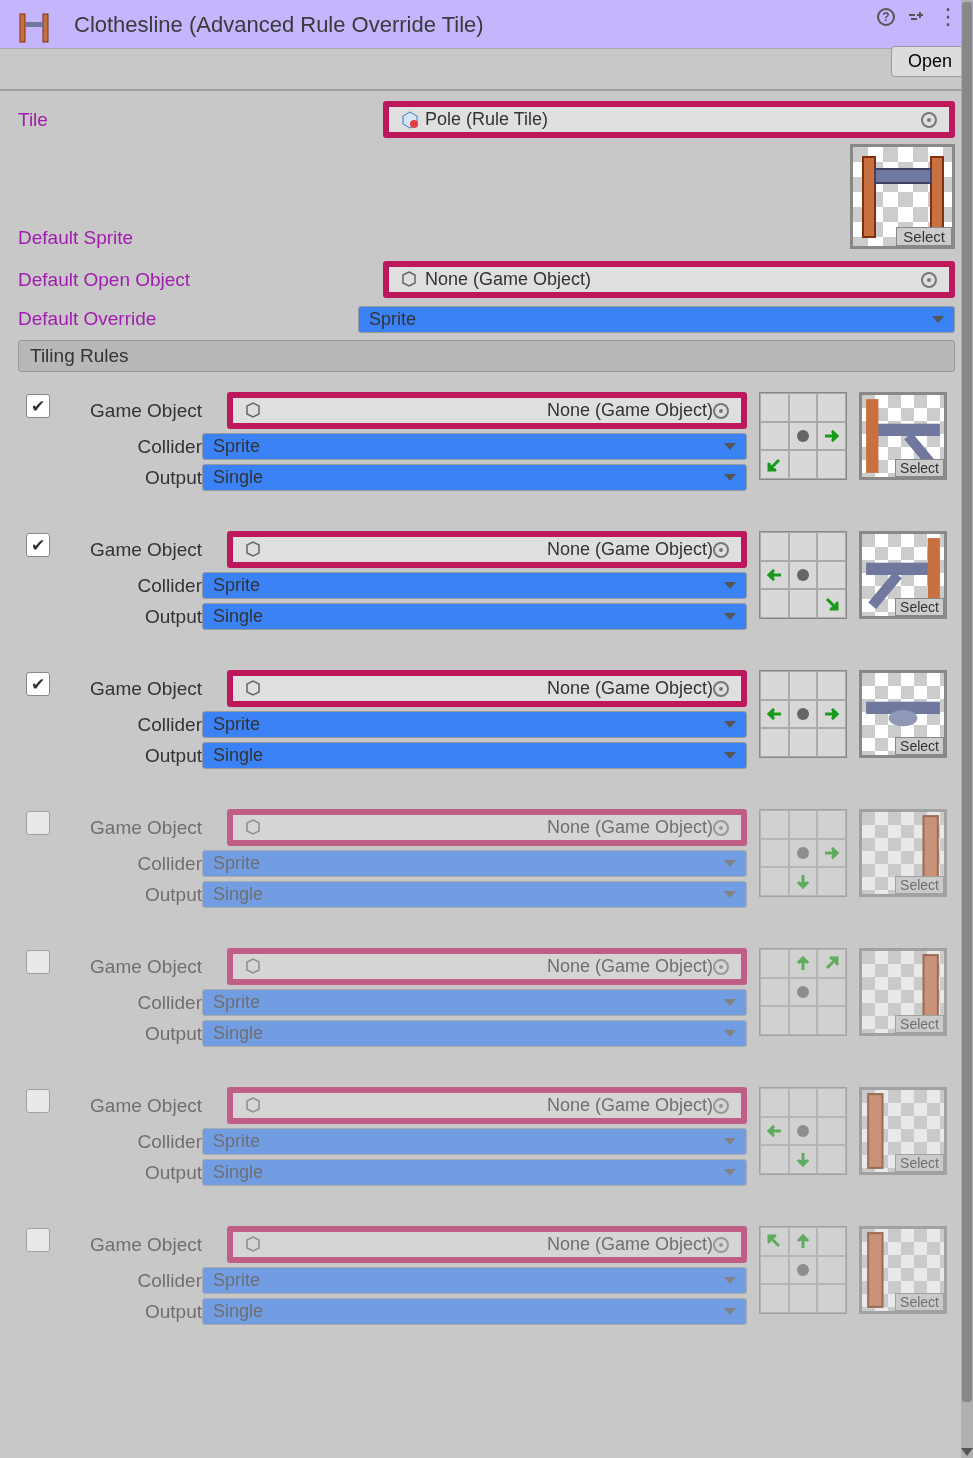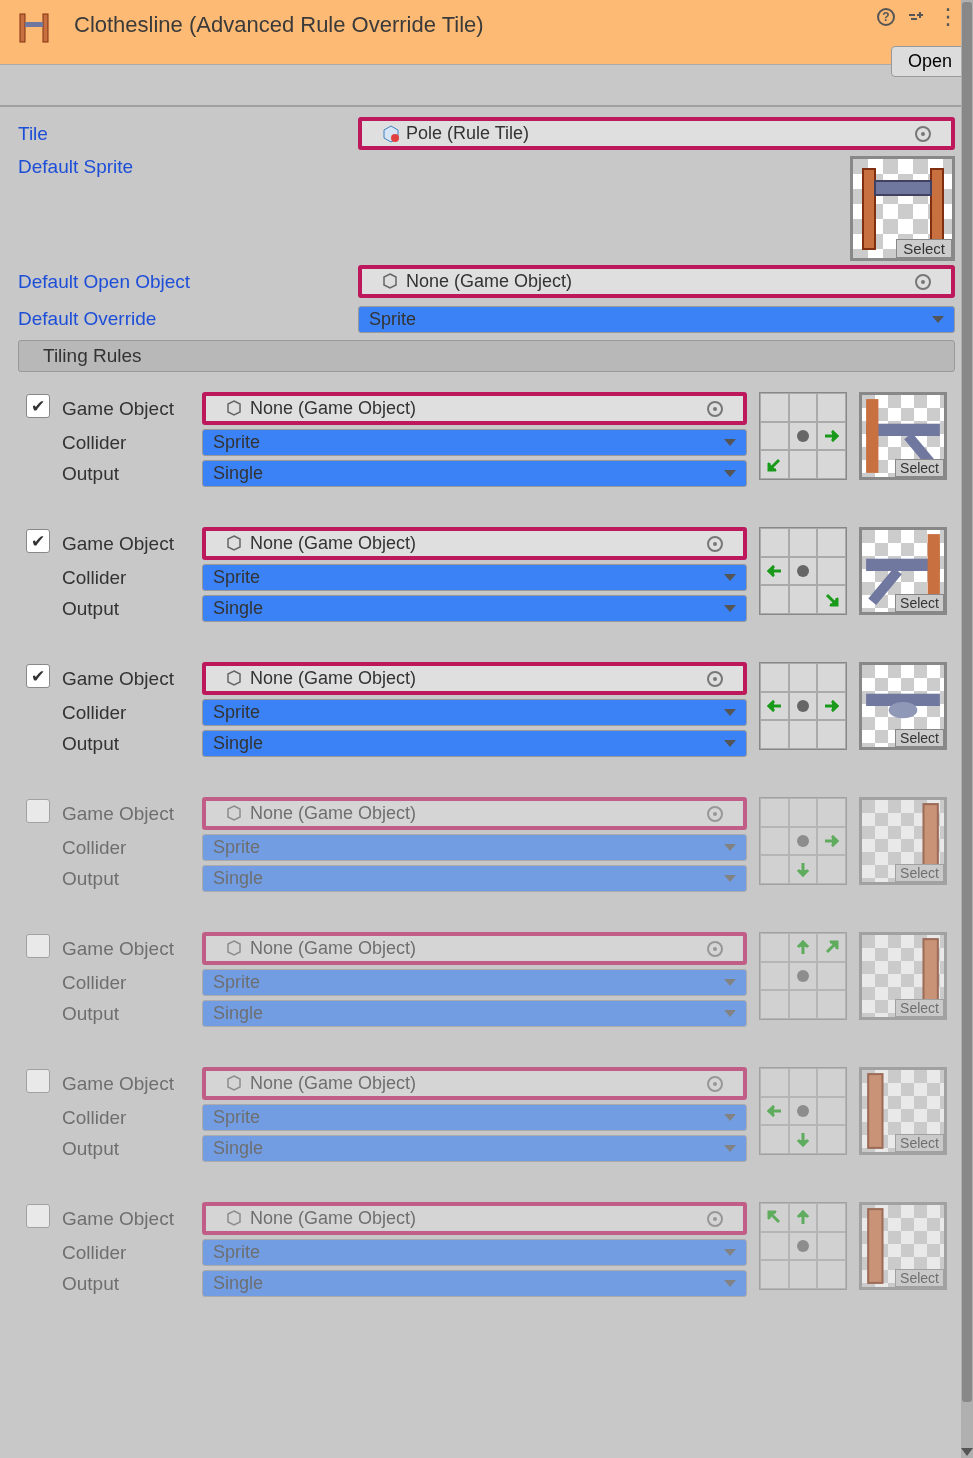--- a/index.html
+++ b/index.html
@@ -7,22 +7,22 @@
   font-family: Arial, sans-serif;
   font-size: 18px;
   background: #c8c8c8;
   color: #333;
   width: 973px;
   height: 1458px;
   overflow: hidden;
   position: relative;
 }
 .inspector-header {
-  background: #fdba74;
-  padding: 8px 14px 16px;
+  background: #c4b5fd;
+  padding: 8px 14px 0;
   display: flex;
   align-items: flex-start;
   border-bottom: 1px solid #aaa;
   position: relative;
 }
 .header-icon {
   width: 40px;
   height: 40px;
   margin-right: 20px;
   display: flex;
@@ -64,31 +64,32 @@
 }
 .field-row {
   display: flex;
   align-items: center;
   margin-bottom: 6px;
   min-height: 30px;
 }
 .field-label {
   width: 340px;
   font-size: 19px;
-  color: #1d4ed8;
+  color: #a21caf;
 }
 .object-field {
   flex: 1;
   background: #dfdfdf;
-  border: 4px solid #be185d;
+  border: 6px solid #be185d;
   border-radius: 3px;
-  padding: 2px 20px;
+  padding: 2px 12px;
   display: flex;
   align-items: center;
   position: relative;
+  margin-left: 25px;
 }
 .object-field-icon {
   width: 18px;
   height: 18px;
   margin-right: 6px;
 }
 .object-field-text {
   flex: 1;
   font-size: 18px;
 }
@@ -119,22 +120,22 @@
   justify-content: space-between;
 }
 .dropdown-arrow {
   width: 0; height: 0;
   border-left: 6px solid transparent;
   border-right: 6px solid transparent;
   border-top: 7px solid #555;
 }
 .sprite-preview-row {
   display: flex;
-  align-items: flex-start;
-  margin-bottom: 4px;
+  align-items: flex-end;
+  margin-bottom: 12px;
 }
 .sprite-preview-box {
   width: 105px;
   height: 105px;
   background: conic-gradient(#fff 0 25%, #ccc 0 50%, #fff 0 75%, #ccc 0);
   background-size: 30px 30px;
   border: 3px solid #888;
   margin-left: auto;
   position: relative;
   display: flex;
@@ -147,21 +148,21 @@
   right: 0;
   background: #ccc;
   border: 1px solid #888;
   padding: 0 6px;
   font-size: 15px;
 }
 .section-header {
   background: #b8b8b8;
   border: 1px solid #999;
   border-radius: 3px;
-  padding: 4px 24px;
+  padding: 4px 11px;
   font-size: 19px;
   margin-top: 6px;
 }
 .rule-list {
   padding: 6px 8px;
 }
 .rule-item {
   display: flex;
   align-items: flex-start;
   padding: 14px 0 22px;
@@ -176,20 +177,21 @@
   border-radius: 3px;
   display: flex;
   align-items: center;
   justify-content: center;
   font-size: 17px;
   flex-shrink: 0;
   margin-top: 2px;
 }
 .rule-fields {
   flex: 1;
+  text-align: right;
 }
 .rule-field-row {
   display: flex;
   align-items: center;
   margin-bottom: 4px;
 }
 .rule-field-label {
   width: 140px;
   font-size: 19px;
 }

